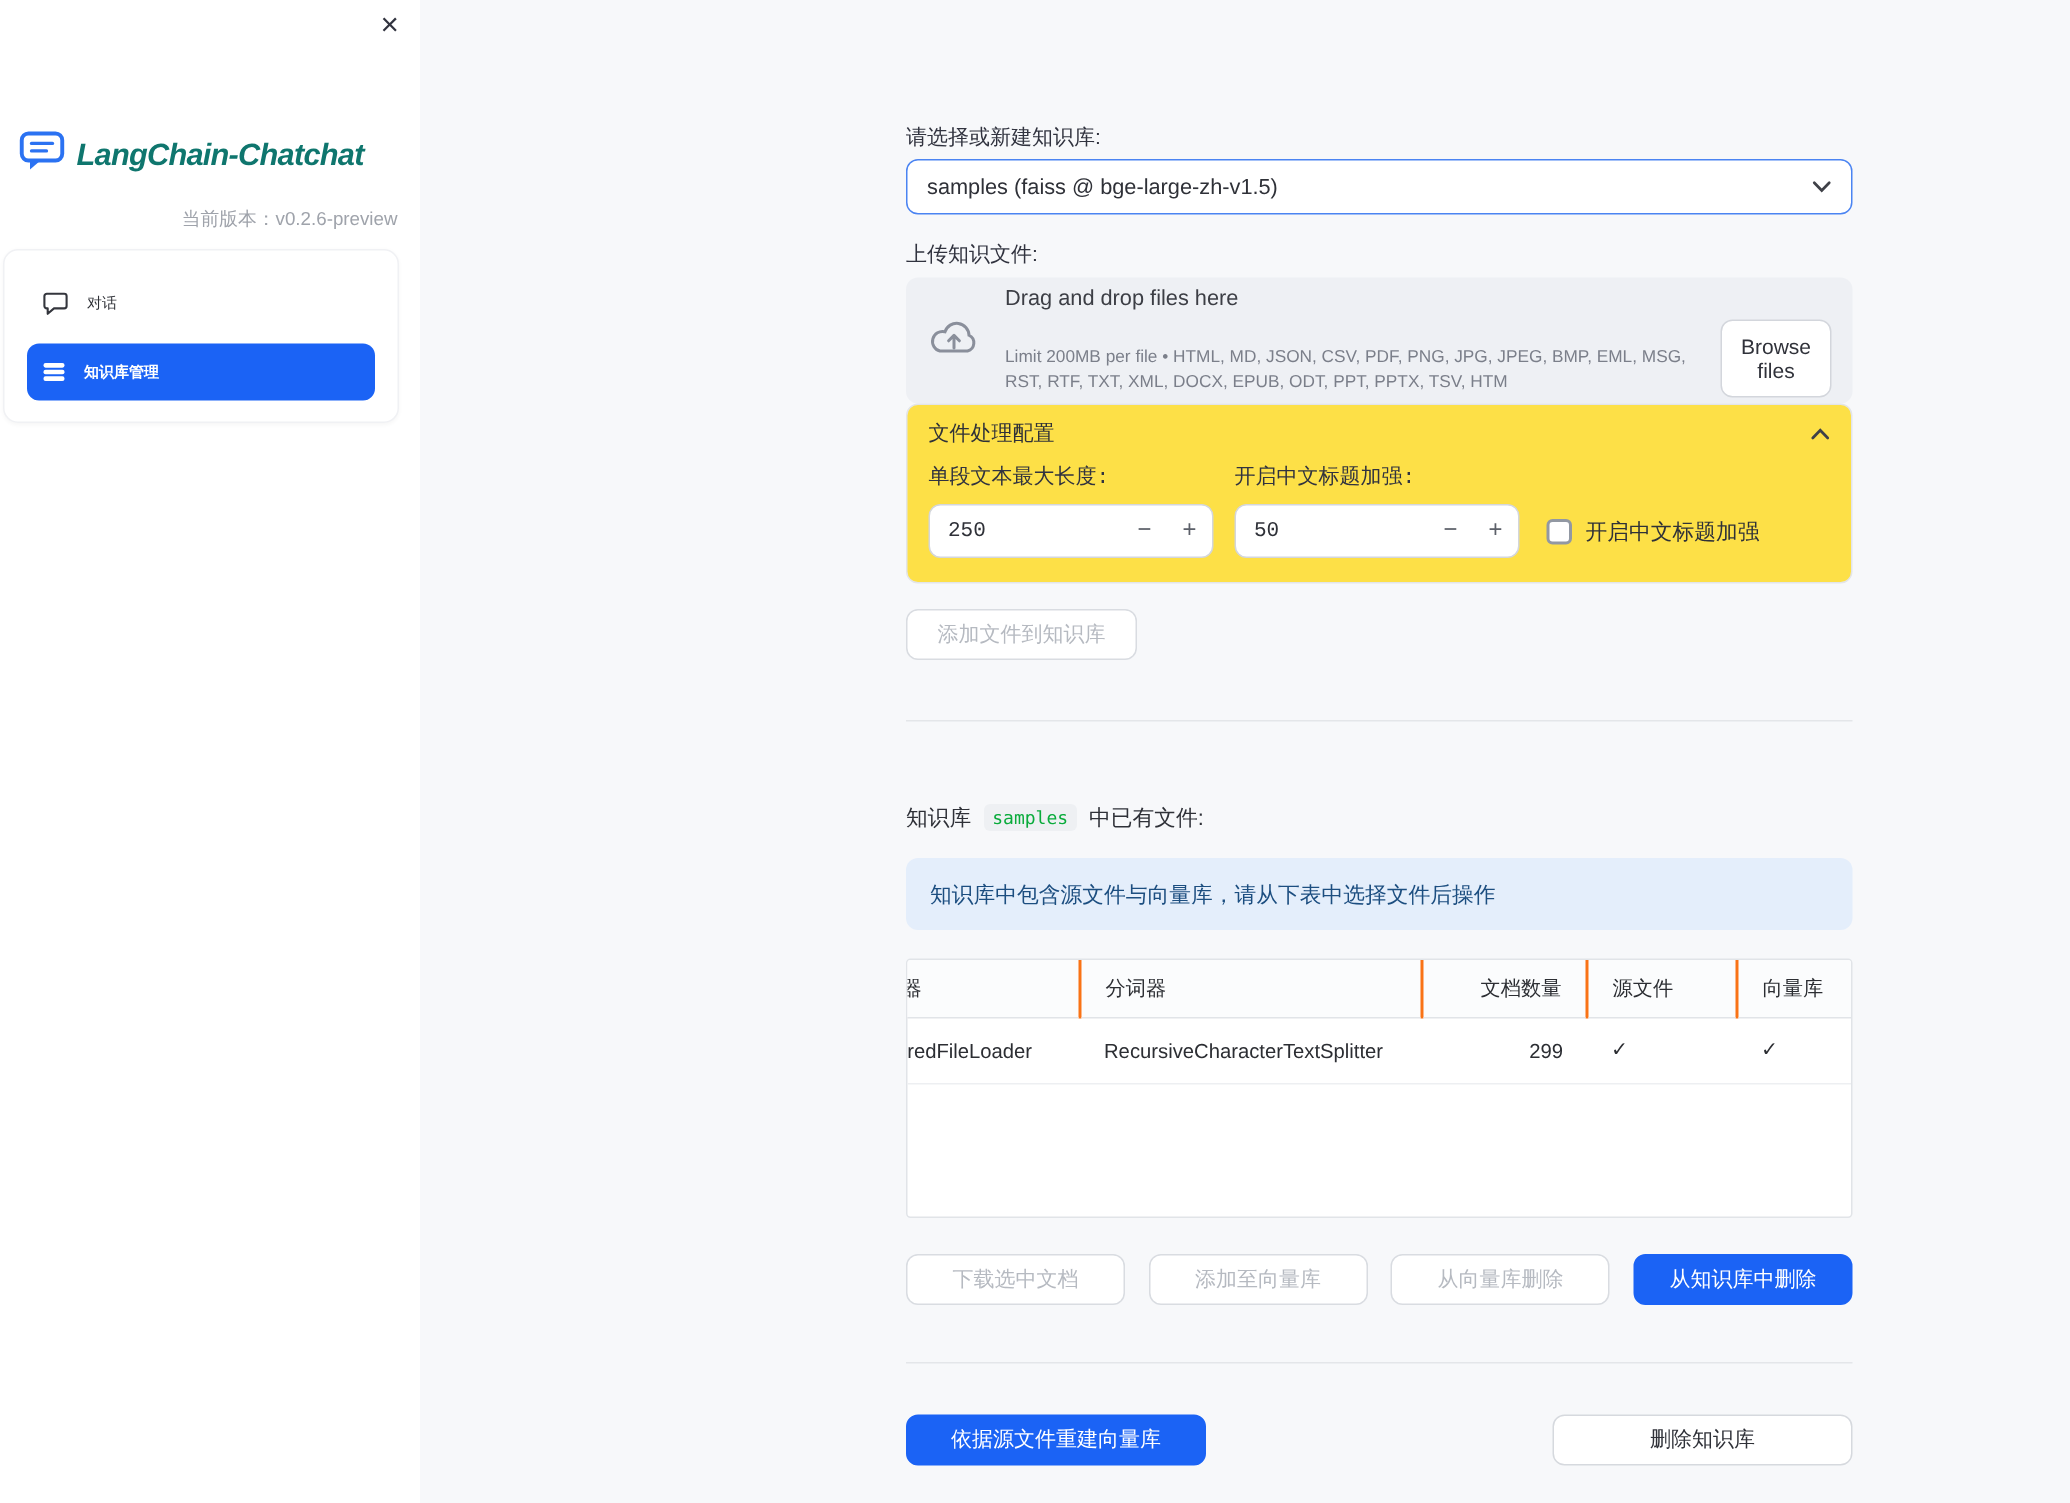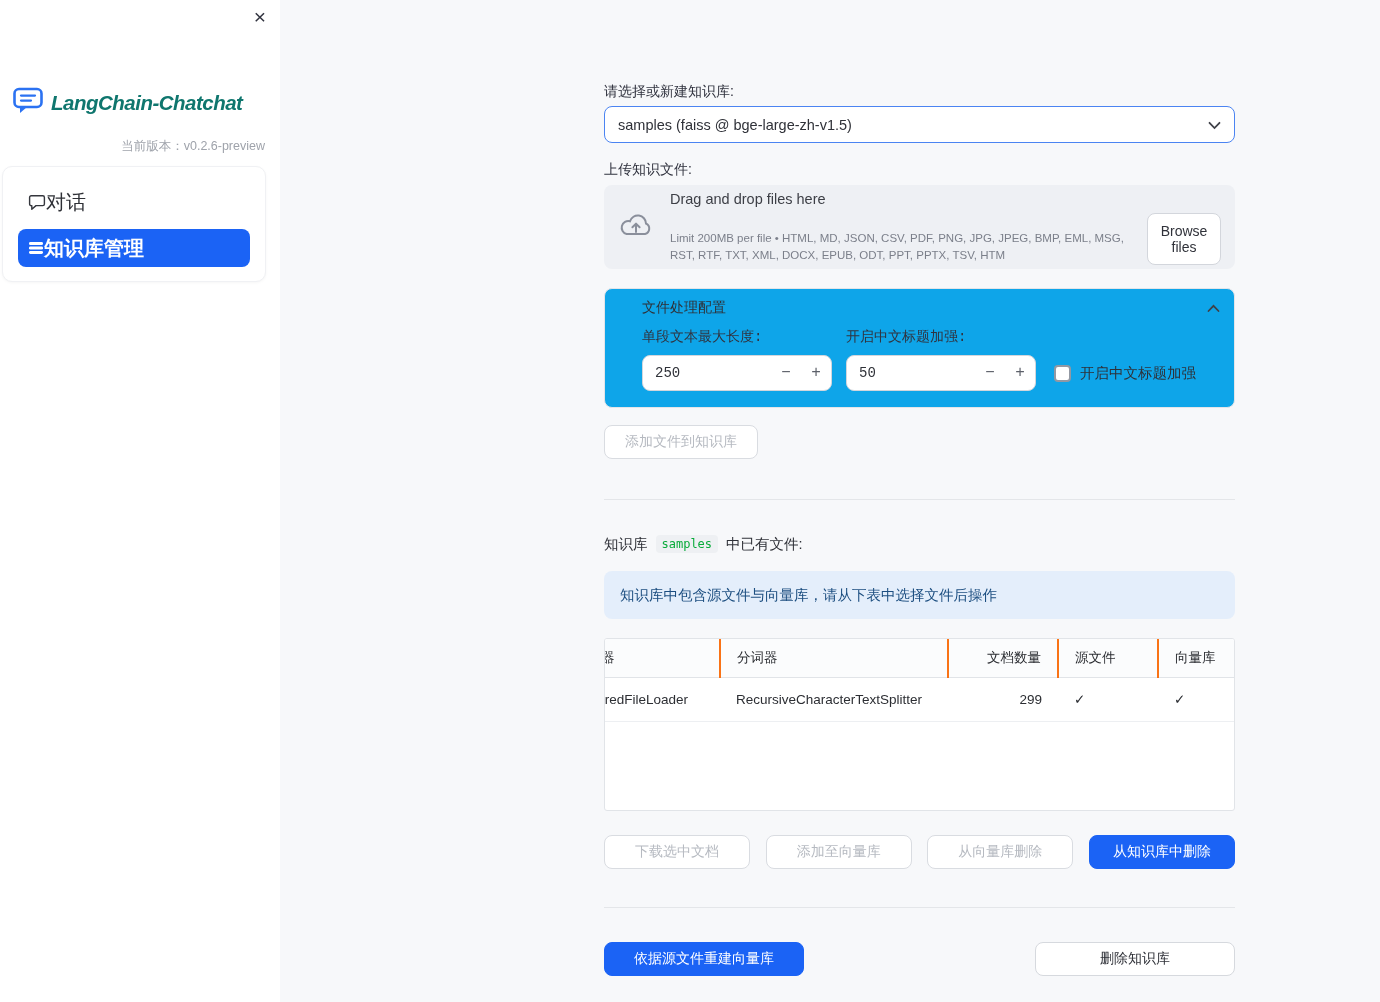--- a/index.html
+++ b/index.html
@@ -12,55 +12,55 @@
   :root{
     --primary:#1b63f5; --info-bg:#e4eefb; --info-text:#1c4e80; --code-green:#09ab3b;
   }
   
   .sidebar{ position:absolute; left:0; top:0; width:280px; height:100%; background:#ffffff; z-index:2; }
   .close-btn{ position:absolute; top:6px; right:14px; font-size:21px; line-height:21px; color:#31333f; cursor:pointer; }
   .brand-row{ position:absolute; top:86px; left:12px; display:flex; align-items:center; gap:7px; width:256px; }
   .brand-text{ font-style:italic; font-weight:700; font-size:20.5px; color:#0f766e; letter-spacing:-0.5px; white-space:nowrap; }
   .version{ position:absolute; top:138px; right:15px; font-size:12.5px; color:#9fa3ab; }
   .menu-card{ position:absolute; top:166px; left:2px; width:264px; background:#fff; border:1px solid #f0f1f4; border-radius:10px; padding:16px 15px 14px; box-shadow:0 1px 3px rgba(0,0,0,0.04); }
-  .menu-item{ display:flex; align-items:center; height:38px; padding:0 10px; border-radius:8px; font-size:20px; color:#2e3036; cursor:pointer; }
+  .menu-item{ display:flex; align-items:center; gap:12px; height:38px; padding:0 10px; border-radius:8px; font-size:10px; color:#2e3036; cursor:pointer; }
   .menu-item + .menu-item{ margin-top:8px; }
   .menu-item.active{ background:var(--primary); color:#ffffff; font-weight:700; }
   .menu-item .mi{ display:flex; align-items:center; }
   
   .main{ position:absolute; left:280px; top:0; right:0; bottom:0; background:#f7f8fa; }
   .content{ position:absolute; left:324px; top:0; width:631px; }
   .field-label{ font-size:14px; color:#31333f; height:16px; }
   .lbl-select{ margin-top:83px; }
   .selectbox{ margin-top:7px; height:37px; background:#fff; border:1px solid #4b84f2; border-radius:8px; display:flex; align-items:center; justify-content:space-between; padding:0 13px; font-size:14.5px; color:#2f3138; cursor:pointer; }
   .lbl-upload{ margin-top:18px; }
   .uploader{ margin-top:8px; height:84px; background:#eef0f4; border-radius:8px; display:flex; align-items:center; padding:0 14px; }
   .cloud{ margin-right:16px; flex:0 0 auto; }
   .up-texts{ flex:1; min-width:0; padding-right:12px; }
   .up-title{ font-size:14.5px; color:#3c3e45; margin-bottom:23px; }
   .up-limit{ font-size:11.5px; color:#7b7f8a; line-height:1.4; max-width:462px; }
   .browse-btn{ flex:0 0 74px; min-height:52px; background:#fff; border:1px solid #d3d6dc; border-radius:8px; font-size:14px; color:#30323a; display:flex; align-items:center; justify-content:center; text-align:center; padding:4px 10px; cursor:pointer;margin-top:24px; }
-  .expander{ margin-top:19px; background:#0ea5e9; border:1px solid #e3e5e9; border-radius:8px;padding-left:23px; }
+  .expander{ background:#fde047; border:1px solid #e3e5e9; border-radius:8px; }
   .exp-header{ display:flex; align-items:center; justify-content:space-between; height:37px; padding:0 14px; font-size:14px; color:#2f3138; cursor:pointer; }
   .exp-body{ padding:2px 14px 16px; display:flex; align-items:flex-end; gap:14px; }
   .num-group{ width:190px; flex:0 0 190px;font-family:Liberation Mono, monospace; }
   .num-label{ font-size:14px; color:#31333f; margin-bottom:9px; }
   .num-input{ height:36px; border:1px solid #d3d6dc; border-radius:8px; background:#fff; display:flex; align-items:center; }
   .num-value{ flex:1; padding-left:12px; font-size:14px; color:#2f3138; }
   .step-btn{ width:30px; text-align:center; color:#5c6069; font-size:16px; cursor:pointer; user-select:none; }
   .check-group{ height:36px; display:flex; align-items:center; gap:9px; margin-left:4px; }
   .checkbox{ width:17px; height:17px; border:2px solid #9298a3; border-radius:4px; background:#fff; cursor:pointer; flex:0 0 auto; }
   .check-label{ font-size:14.5px; color:#2f3138; white-space:nowrap; }
   .btn{ height:34px; border-radius:8px; font-size:14px; display:inline-flex; align-items:center; justify-content:center; cursor:pointer; white-space:nowrap; }
   .btn-disabled{ background:#fff; border:1px solid #d9dce1; color:#b6bac1; cursor:default; }
   .btn-primary{ background:var(--primary); border:1px solid var(--primary); color:#fff; }
   .btn-secondary{ background:#fff; border:1px solid #d6d9de; color:#2f3138; }
   .add-file-btn{ margin-top:17px; padding:0 20px; }
   .divider{ margin-top:40px; border-top:1px solid #e4e6e9; height:0; }
-  .kb-line{ margin-top:34px; font-size:14.5px; color:#2f3138; display:flex; align-items:center; gap:8px; height:20px; }
+  .kb-line{ margin-top:54px; font-size:14.5px; color:#2f3138; display:flex; align-items:center; gap:8px; height:20px; }
   .code-chip{ font-family:"DejaVu Sans Mono","Liberation Mono",monospace; font-size:12px; color:var(--code-green); background:#eef0f3; padding:2px 6px; border-radius:4px; }
   .info-box{ margin-top:17px; height:48px; background:var(--info-bg); border-radius:8px; display:flex; align-items:center; padding:0 16px; font-size:14.5px; color:var(--info-text); }
   .table-wrap{ margin-top:19px; height:173px; background:#fff; border:1px solid #e1e4e8; border-radius:3px; overflow:hidden; }
   table.data{ border-collapse:collapse; table-layout:fixed; width:777px; margin-left:-74px; }
   table.data th{ height:38px; font-size:13.5px; font-weight:400; color:#2c2e33; text-align:left; padding:0 16px; background:#fbfcfd; border-bottom:1px solid #e1e4e8; border-left:2px solid #f97316; overflow:hidden; white-space:nowrap; }
   table.data th:first-child{ border-left:none; }
   table.data td{ height:44px; font-size:13.5px; color:#2c2e33; padding:0 16px; border-bottom:1px solid #edeff2; overflow:hidden; white-space:nowrap; }
   .col-right{ text-align:right !important; }
   .actions{ margin-top:24px; display:flex; justify-content:space-between; }
   .actions .btn{ width:146px; }

